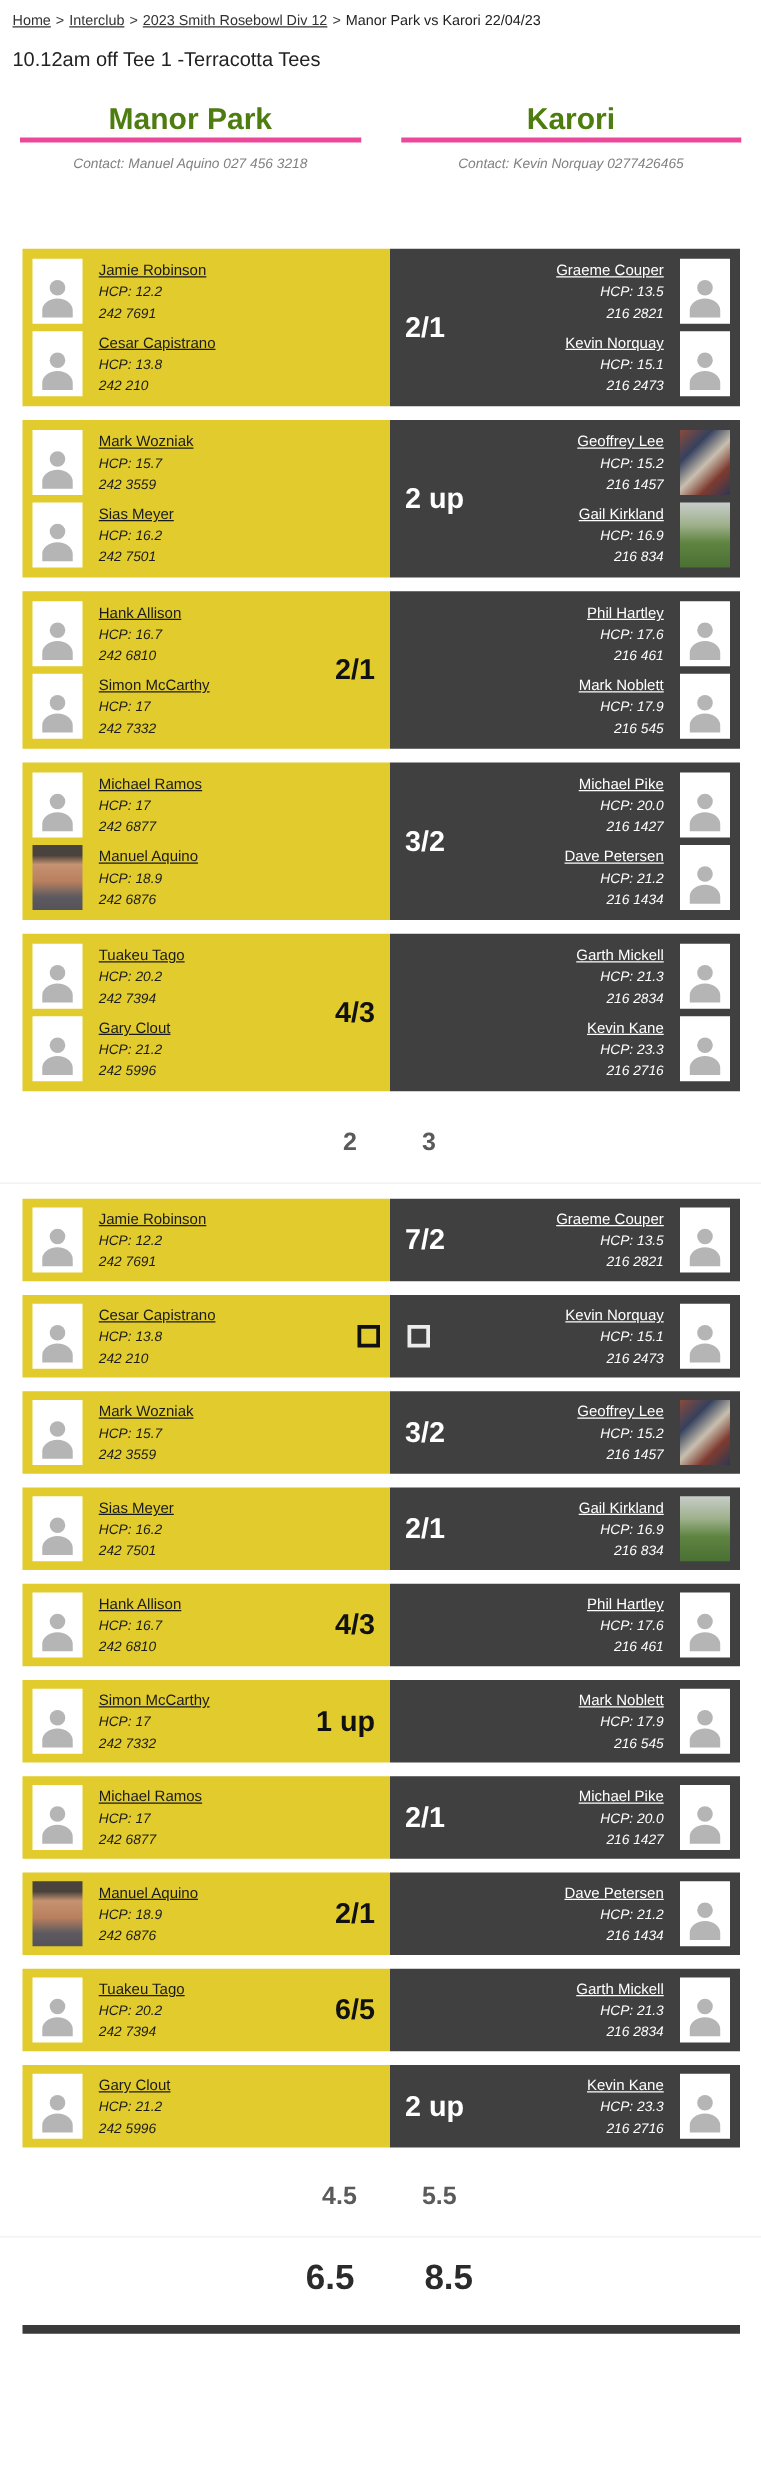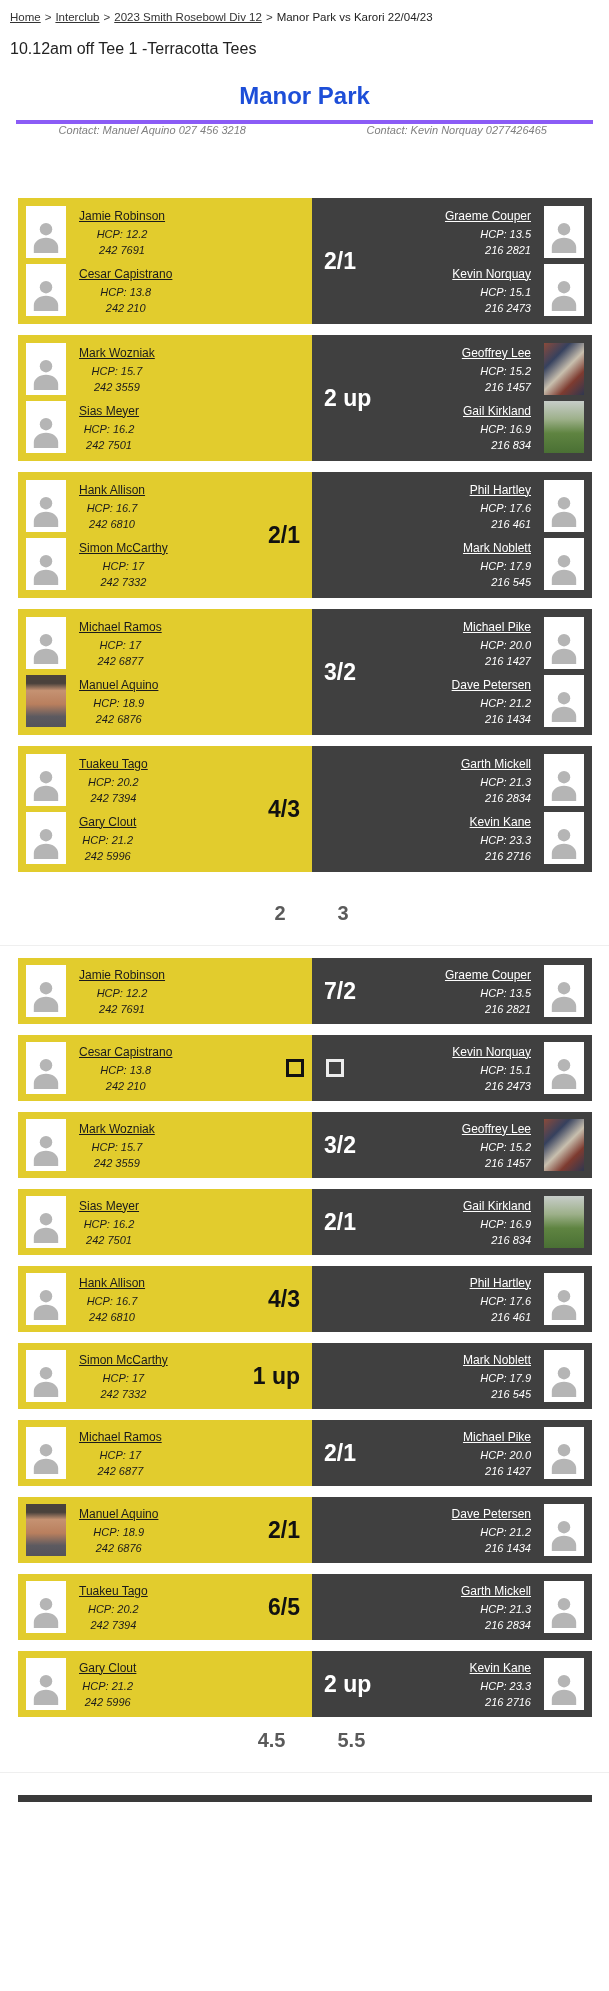--- a/index.html
+++ b/index.html
@@ -11,34 +11,34 @@
   .breadcrumb { font-size: 11.5px; color: #3c3c3c; padding: 11px 10px 0 10px; }
   .breadcrumb a { color: #333; text-decoration: underline; cursor: pointer; }
   .breadcrumb .sep { margin: 0 4px; color: #3c3c3c; }
   .breadcrumb .current { color: #222; }
   .tee-info { font-size: 16px; color: #222; margin: 17px 10px 0 10px; }
   .reminder { font-size: 12px; color: #222; margin: 13px 10px 0 10px; line-height: 1.45; max-width: 585px; }
 
   
   .team-headers { display: flex; gap: 32px; margin: 24px 16px 0 16px; }
   .team-col { flex: 1; text-align: center; }
-  .team-name { font-size: 24px; font-weight: bold; color: #1d4ed8; padding-bottom: 10px; border-bottom: 4px solid #8b5cf6; }
-  .contacts { display: flex; gap: 32px; margin: 0 16px 0 16px; }
+  .team-name { font-size: 24px; font-weight: bold; color: #4d7c0f; border-bottom: 4px solid #ec4899; }
+  .contacts { display: flex; gap: 32px; margin: 11px 16px 0 16px; }
   .contact { flex: 1; text-align: center; font-style: italic; font-size: 11px; color: #808080; }
 
   
   .matches-pairs { margin-top: 62px; }
   .match-row { display: flex; margin: 0 17px 11px 18px; }
   .panel { position: relative; }
   .panel.home { background: #e2cc2d; width: 294px; }
   .panel.away { background: #404040; width: 280px; }
   .match-row.pairs .panel { padding: 8px 0; }
   .match-row.single .panel { padding: 7px 0; }
 
-  .player-card { display: flex; align-items: center; height: 52px; gap: 13px; padding: 0 8px; text-align: center; }
+  .player-card { display: flex; align-items: center; height: 52px; gap: 13px; padding: 0 8px; }
   .player-card.away { flex-direction: row-reverse; text-align: right; }
   .match-row.pairs .player-card + .player-card { margin-top: 6px; }
 
   .avatar { width: 40px; height: 52px; background: #fff; flex: 0 0 40px; display: flex; align-items: flex-end; justify-content: center; overflow: hidden; }
   .avatar svg { width: 34px; height: 44px; fill: #b5b5b5; display: block; }
   .avatar.photo-event { background: linear-gradient(135deg,#8a4a3a 0%,#36415e 28%,#c8bfae 52%,#7e3b30 74%,#2e3750 100%); }
   .avatar.photo-course { background: linear-gradient(180deg,#c7cdc9 0%,#9db08a 35%,#5f8441 62%,#4a7034 100%); }
   .avatar.photo-portrait { background: linear-gradient(180deg,#4a423c 0%,#4a423c 16%,#c59272 30%,#b97f5e 56%,#5c5a60 80%,#55535a 100%); }
 
   .player-info { min-width: 0; }
@@ -51,21 +51,21 @@
   .score-away { left: 12px; color: #fff; }
 
   .halved-box { position: absolute; top: 50%; transform: translateY(-50%); width: 18px; height: 18px; background: transparent; }
   .halved-box.home { right: 8px; border: 3px solid #111; }
   .halved-box.away { left: 14px; border: 3px solid #ececec; }
 
   
   .totals { display: flex; justify-content: center; gap: 52px; padding-left: 14px; }
   .totals .num { font-size: 20px; font-weight: bold; color: #5a5a5a; }
   .pairs-totals { margin-top: 30px; }
-  .singles-totals { margin-top: 12px; }
+  .singles-totals { margin-top: 28px; }
   .divider { border: none; border-top: 1px solid #efefef; margin: 20px 0 0 0; }
   .matches-singles { margin-top: 12px; }
   .grand-totals { margin-top: 16px; gap: 56px; }
   .grand-totals .num { font-size: 28px; color: #2b2b2b; }
   .bottom-bar { height: 7px; background: #3a3a3a; margin: 22px 17px 0 18px; }
 </style>
 </head>
 <body>
 
 <div class="page">
@@ -74,20 +74,23 @@
     <a>Home</a><span class="sep">&gt;</span><a>Interclub</a><span class="sep">&gt;</span><a>2023 Smith Rosebowl Div 12</a><span class="sep">&gt;</span><span class="current">Manor Park vs Karori 22/04/23</span>
   </div>
 
   <div class="tee-info">10.12am off Tee 1 -Terracotta Tees</div>
 
 
   <div class="team-headers">
     <div class="team-col">
       <div class="team-name">Manor Park</div>
     </div>
+    <div class="team-col">
+      <div class="team-name">Karori</div>
+    </div>
   </div>
 
   <div class="contacts">
     <div class="contact">Contact: Manuel Aquino 027 456 3218</div>
     <div class="contact">Contact: Kevin Norquay 0277426465</div>
   </div>
 
   <div class="matches-pairs" id="pairs-section">
       <div class="match-row pairs">
         <div class="panel home">
@@ -537,16 +540,20 @@
       </div>
     </div>
 
   <div class="totals singles-totals">
     <span class="num">4.5</span>
     <span class="num">5.5</span>
   </div>
 
   <hr class="divider">
 
+  <div class="totals grand-totals">
+    <span class="num">6.5</span>
+    <span class="num">8.5</span>
+  </div>
 
   <div class="bottom-bar"></div>
 
 </div>
 
 </body></html>

